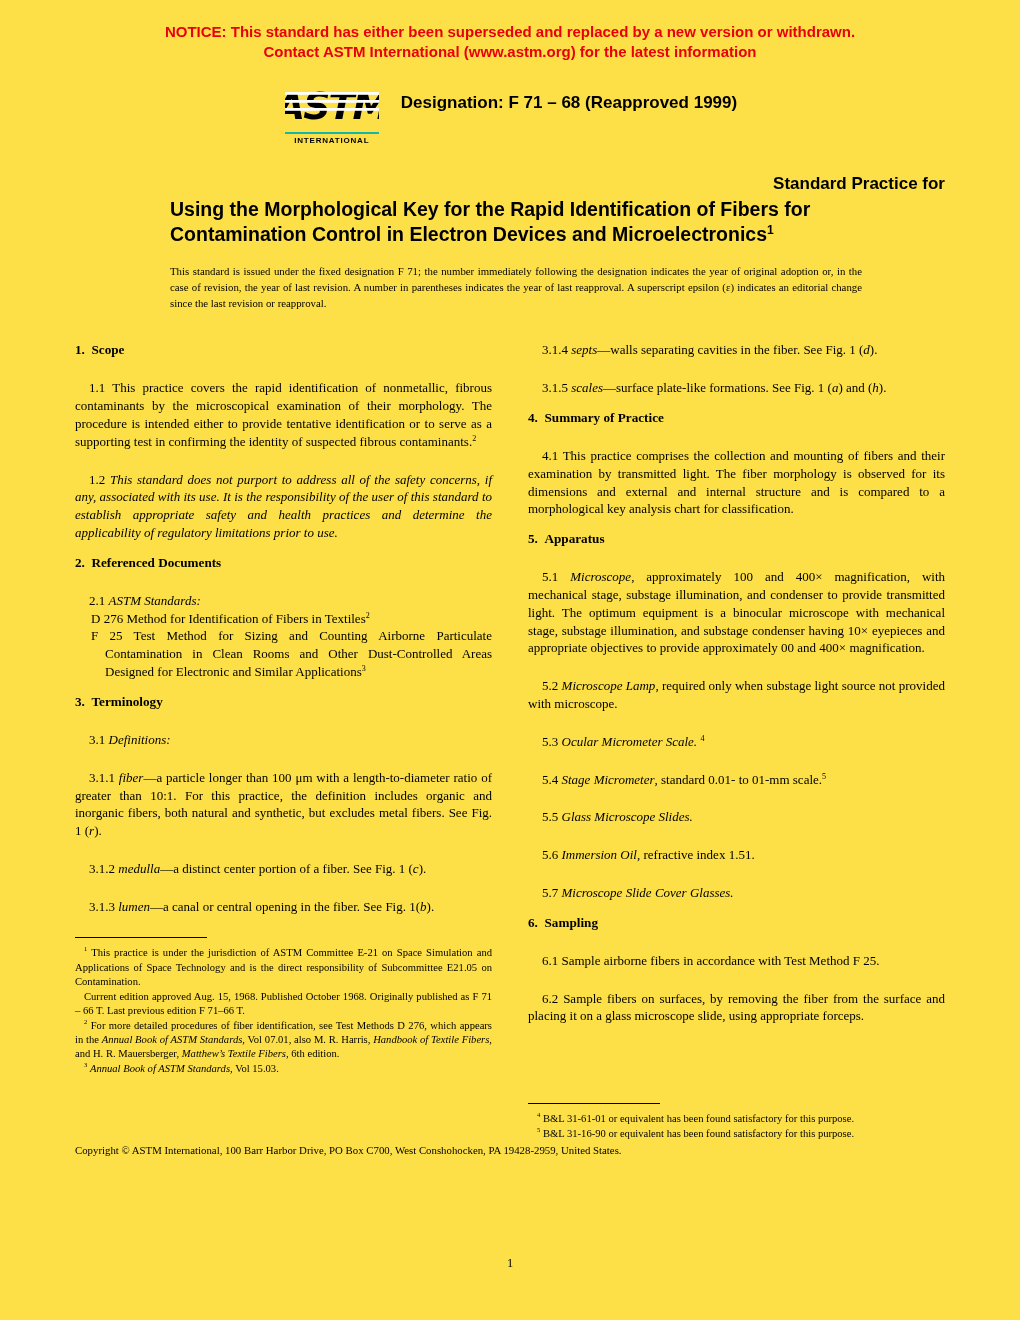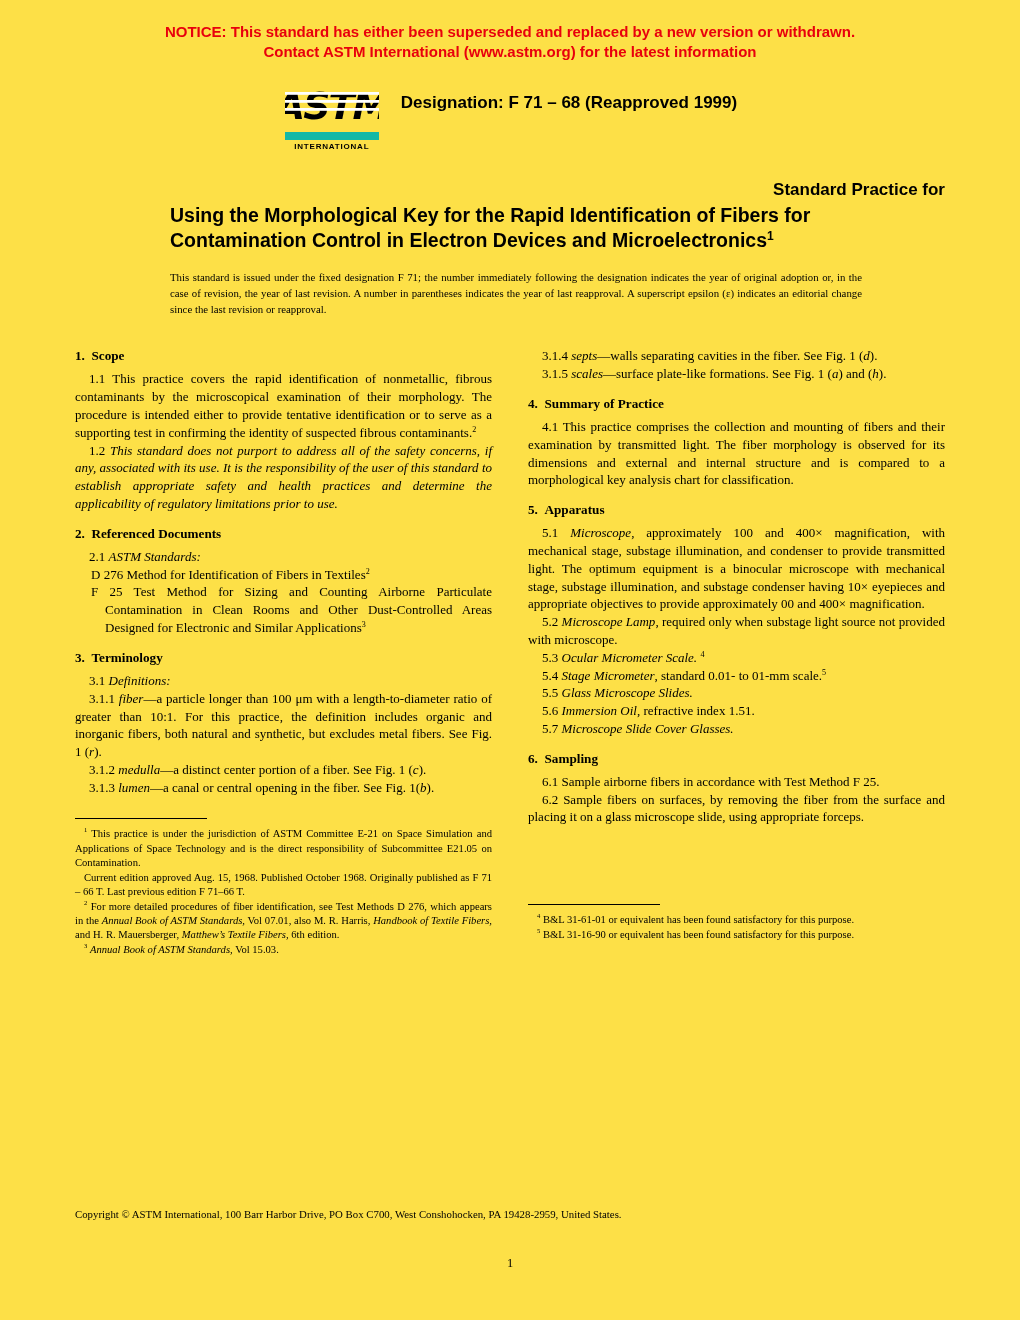--- a/index.html
+++ b/index.html
@@ -27,21 +27,21 @@
   .logo-svg { display: block; width: 94px; height: 54px; }
   .logo-text {
     font-family: "DejaVu Sans", sans-serif;
     font-weight: bold; font-style: italic;
     font-size: 38px; fill: #000; letter-spacing: -2px;
   }
   .stripe { fill: #ffffff; }
   .logo-intl {
     font-family: "Liberation Sans", sans-serif;
     font-weight: 700; font-size: 8px; letter-spacing: 0.8px;
-    border-top: 8px solid #14b8a6; padding-top: 2px; margin-top: 1px;
+    border-top: 2px solid #14b8a6; padding-top: 2px; margin-top: 1px;
   }
   .designation {
     margin: 16px 0 0 22px;
     font-family: "Liberation Sans", sans-serif;
     font-weight: 700; font-size: 17px;
   }
   
   .titleblock { margin: 28px 75px 0 170px; font-family: "Liberation Sans", sans-serif; font-weight: 700; }
   .kicker { font-size: 17px; line-height: 1.25; text-align: right; }
   .doc-title { font-size: 19.5px; line-height: 1.28; margin-top: 3px; max-width: 676px; }
@@ -49,31 +49,31 @@
   .issuance {
     margin: 16px 75px 0 170px; max-width: 692px;
     font-size: 10.8px; line-height: 1.5; text-align: justify;
   }
   
   .columns { display: flex; gap: 36px; margin: 30px 75px 0; }
   .col { flex: 1; min-width: 0; font-size: 13px; line-height: 1.37; text-align: justify; }
   .col h3 { font-size: 13.2px; font-weight: 700; margin: 12px 0 5px; font-family: "Liberation Serif", serif; }
   .col [data-bind-blocks] > :first-child { margin-top: 0; }
   .col p { margin: 0; }
-  .col p.ind { text-indent: 14px; }
+  .col p.ind { text-indent: 14px; margin-top: 20px; }
   .col p.hang { padding-left: 30px; text-indent: -14px; }
   sup { font-size: 0.62em; vertical-align: super; line-height: 0; }
   .it { font-style: italic; }
   
   .fnblock { margin-top: 22px; }
   .fnblock.right { margin-top: 78px; }
   .fnrule { width: 132px; border-top: 1px solid #000; margin-bottom: 8px; }
   p.fn { font-size: 10.6px; line-height: 1.36; text-indent: 9px; margin: 0; text-align: justify; }
   
-  .copyright { position: absolute; left: 75px; top: 1208px; font-size: 10.8px; }
+  .copyright { position: absolute; left: 75px; top: 1144px; font-size: 10.8px; }
   .pagenum { position: absolute; left: 0; right: 0; top: 1256px; text-align: center; font-size: 12.5px; }
 </style>
 </head>
 <body>
 
 <div class="page">
 
   <div class="notice" style="color: rgb(232, 0, 13);">
     <div data-bind="notice.line1">NOTICE: This standard has either been superseded and replaced by a new version or withdrawn.</div>
     <div data-bind="notice.line2">Contact ASTM International (www.astm.org) for the latest information</div>

